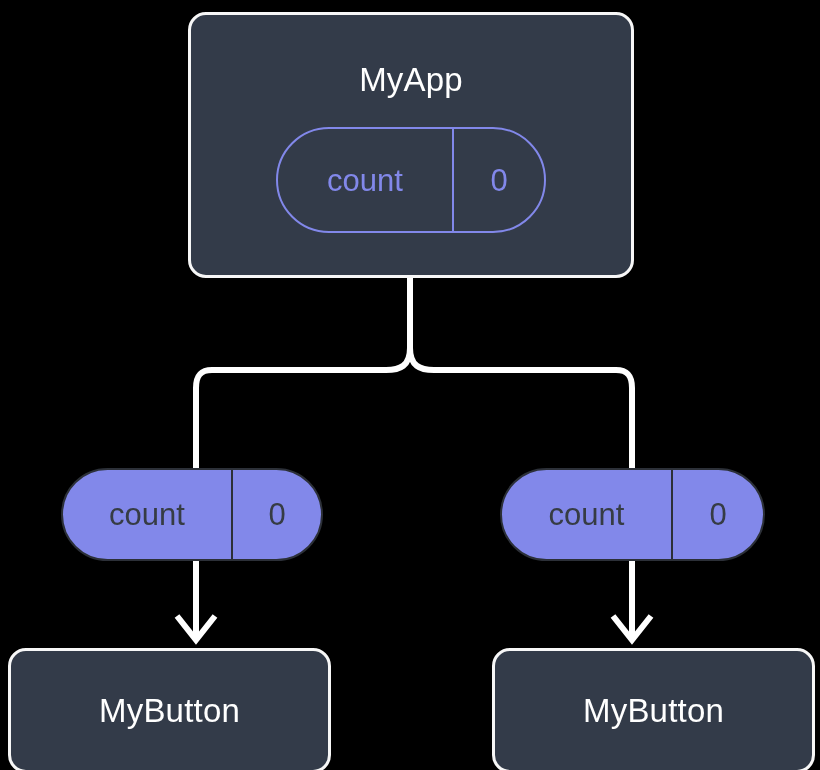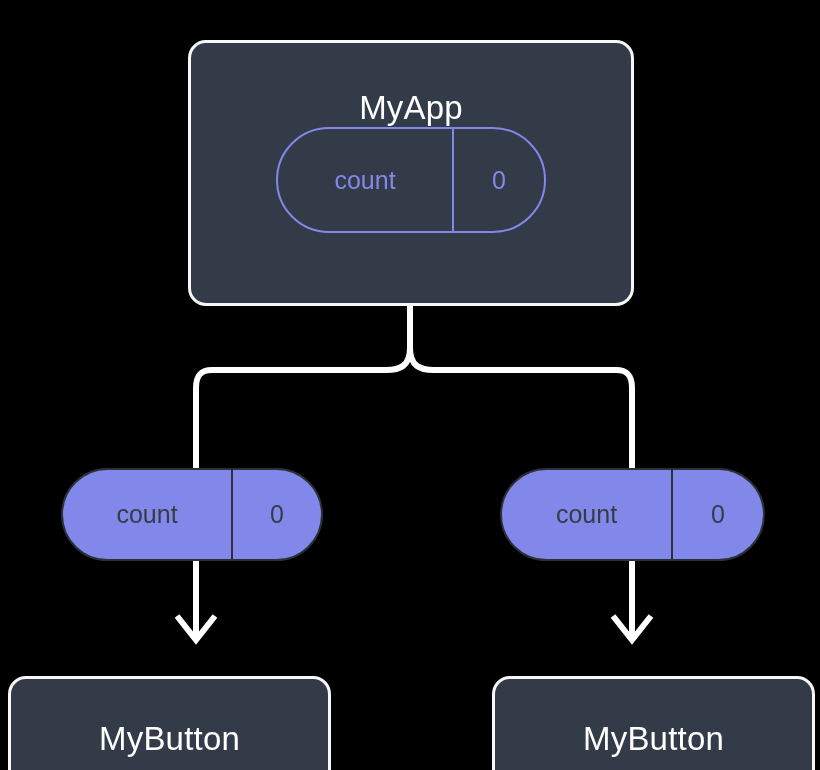--- a/index.html
+++ b/index.html
@@ -31,21 +31,20 @@
   
   .node-box {
     position: absolute;
     box-sizing: border-box;
     background: #333b49;
     border: 3px solid #f7f7f7;
     border-radius: 18px;
     display: flex;
     flex-direction: column;
     align-items: center;
-    margin-top: 28px;
   }
   .node-title {
     color: #ffffff;
     font-size: 33px;
     font-weight: 400;
     letter-spacing: 0.2px;
     line-height: 1;
     white-space: nowrap;
   }
 
@@ -78,21 +77,21 @@
     box-sizing: border-box;
     display: flex;
     align-items: stretch;
     border-radius: 999px;
     overflow: hidden;
   }
   .pill-key, .pill-val {
     display: flex;
     align-items: center;
     justify-content: center;
-    font-size: 25px;
+    font-size: 31px;
     line-height: 1;
     white-space: nowrap;
   }
 
   
   .pill-outline {
     border: 2px solid #8288ea;
     background: transparent;
   }
   .pill-outline .pill-key,

